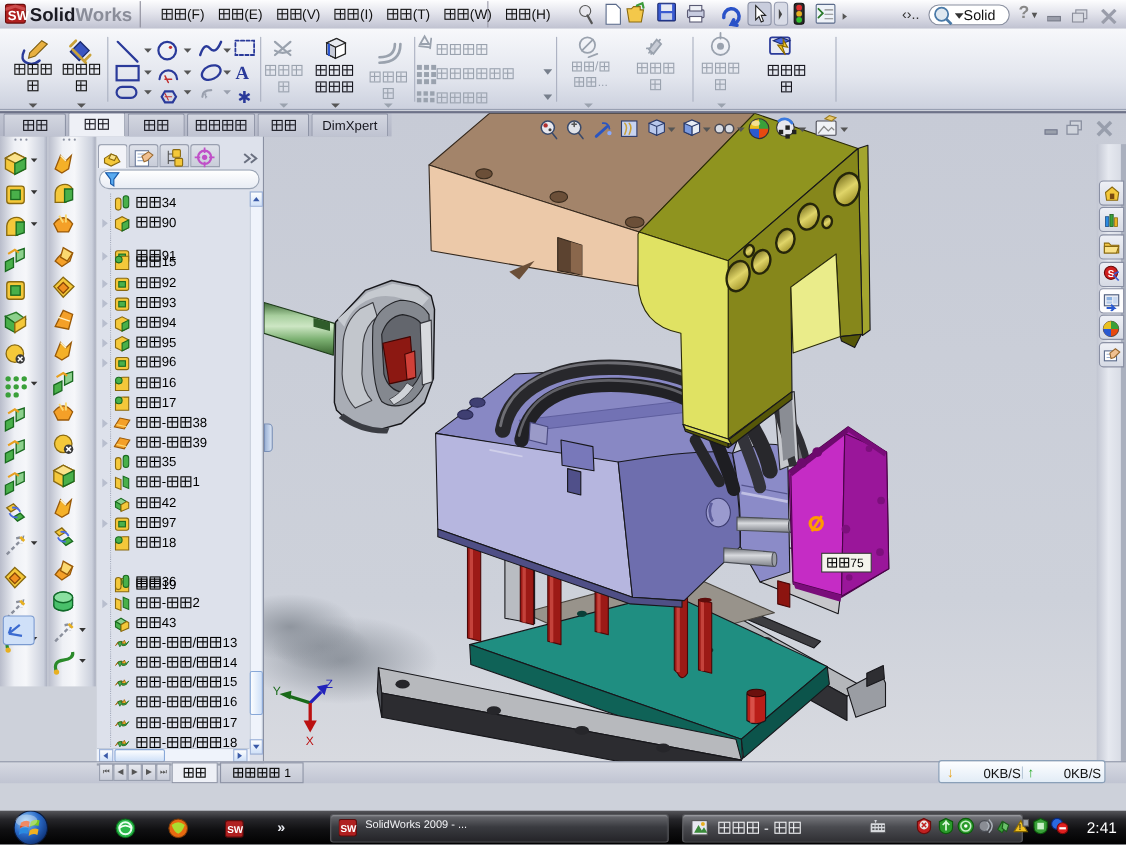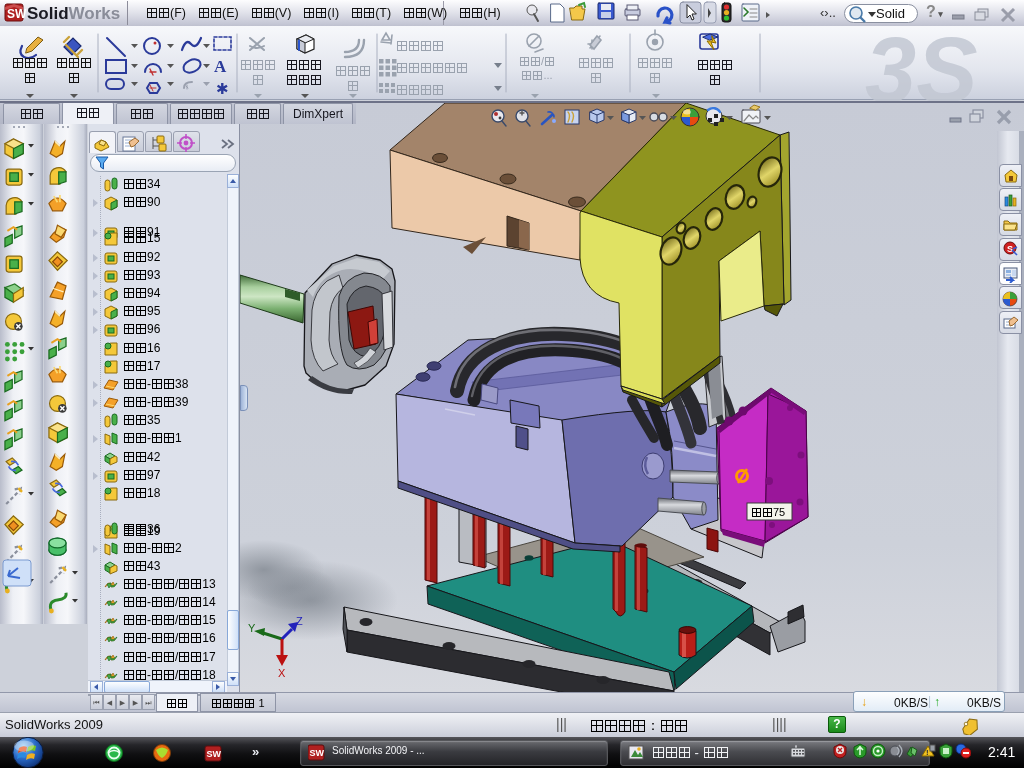--- a/index.html
+++ b/index.html
@@ -117,21 +117,20 @@
     <g stroke="#8a8d9a" fill="#d8dae2">
         <rect x="26" y="1" width="10" height="8"></rect>
         <rect x="23" y="4" width="10" height="8"></rect>
       </g>
     <g stroke="#9a9daa" stroke-width="3">
         <line x1="50" y1="1" x2="62" y2="13"></line>
         <line x1="62" y1="1" x2="50" y2="13"></line>
       </g>
   </svg>
   <div class="abs" id="toolrow"></div>
-  <div class="abs" style="left:865px;top:18px;width:150px;height:84px;overflow:hidden;font-size:92px;font-style:italic;font-weight:bold;color:#c3c8d3;opacity:.85">3S</div>
   <svg class="abs" style="left:0;top:26px" width="770" height="74" viewBox="0 0 770 74">
     <g fill="none" stroke-linecap="round">
 
       <path d="M22,20 q-4,8 2,11 q6,3 12,-2" stroke="#2a3a9a" stroke-width="2.2"></path>
       <path d="M27,22 l11,-11 5,3 -11,11 -6,2 z" fill="#e8b040" stroke="#7a5a10" stroke-width="1"></path>
       <path d="M64,21 l9,-9 8,8 -9,9 z" fill="#3a55c0" stroke="#1a2a70" stroke-width="1.2"></path>
       <path d="M66,19 l12,12 M69,11 l-5,5 M82,24 l-5,5" stroke="#caa23a" stroke-width="2.4"></path>
 
       <g stroke="#aab0c0">
           <line x1="98" y1="8" x2="98" y2="66"></line>
@@ -1036,31 +1035,20 @@
   <div class="abs" style="left:200px;top:693px;width:76px;height:19px;background:linear-gradient(#d8dbe4,#c4c8d4);border:1px solid #8e94a6;font-size:11px;text-align:center;padding-top:3px"><span class="h s9"></span><span class="h s9"></span><span class="h s9"></span><span class="h s9"></span> 1</div>
 
   <div class="abs" style="left:853px;top:691px;width:152px;height:21px;border:1px solid #8aa0b8;border-radius:3px;background:linear-gradient(#fdfeff,#e2ecf6);font-size:12px;color:#111">
     <span class="abs" style="left:7px;top:3px;color:#e8a010;font-weight:bold">↓</span>
     <span class="abs" style="left:40px;top:4px">0KB/S</span>
     <span class="abs" style="left:74px;top:2px;color:#b8c8d8">|</span>
     <span class="abs" style="left:80px;top:3px;color:#22aa22;font-weight:bold">↑</span>
     <span class="abs" style="left:113px;top:4px">0KB/S</span>
   </div>
 
-  <div class="abs" id="statusbar">
-    <span class="abs" style="left:5px;top:4px">SolidWorks 2009</span>
-    <span class="abs" style="left:556px;top:3px;color:#555;font-size:14px">|||</span>
-    <span class="abs" style="left:590px;top:4px;font-size:14px;color:#000"><span class="h s12"></span><span class="h s12"></span><span class="h s12"></span><span class="h s12"></span>：<span class="h s12"></span><span class="h s12"></span></span>
-    <span class="abs" style="left:772px;top:3px;color:#555;font-size:14px">||||</span>
-    <span class="abs" style="left:828px;top:3px;width:18px;height:17px;background:linear-gradient(#4ab84a,#1a8a1a);border:1px solid #0a5a0a;border-radius:2px;color:#fff;font-weight:bold;font-size:12px;text-align:center">?</span>
-    <svg class="abs" style="left:958px;top:2px" width="24" height="20" viewBox="0 0 24 20">
-        <path d="M4,12 l9,-8 7,3 -2,9 -9,4 -5,-3 z" fill="#f0c030" stroke="#8a6a10" transform="rotate(-15 12 10)"></path>
-        <circle cx="8" cy="9" r="1.8" fill="#fff8e0" stroke="#8a6a10" stroke-width=".8"></circle>
-      </svg>
-  </div>
 
   <div class="abs" id="taskbar">
     <svg class="abs" style="left:2px;top:0" width="54" height="31" viewBox="0 0 54 31">
       <defs>
           <radialGradient id="orb" cx=".35" cy=".3" r=".8">
             <stop offset="0" stop-color="#9ad0f8"></stop>
             <stop offset=".5" stop-color="#2a6ac8"></stop>
             <stop offset="1" stop-color="#0a2a6a"></stop>
           </radialGradient>
         </defs>

